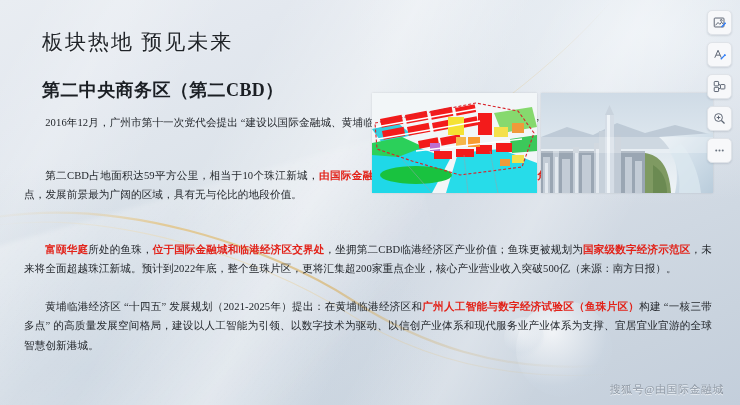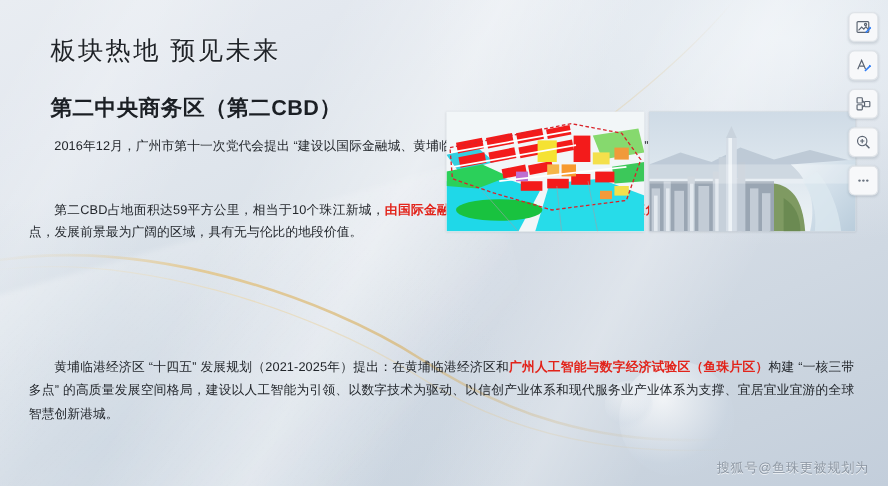--- a/index.html
+++ b/index.html
@@ -10,20 +10,21 @@
   body {
     font-family: "Liberation Sans", "DejaVu Sans", sans-serif;
   }
 
   #stage {
     position: relative;
     width: 740px;
     height: 405px;
     overflow: hidden;
     background: #dfe4ea;
+    font-family: Liberation Serif, serif;
   }
 
   
   .slide-bg {
     position: absolute;
     inset: 0;
     background:
       radial-gradient(ellipse 520px 300px at 12% 92%, rgba(198,210,222,.85) 0%, rgba(214,222,231,0) 70%),
       radial-gradient(ellipse 420px 240px at 88% 8%, rgba(236,241,246,.95) 0%, rgba(225,231,238,0) 72%),
       linear-gradient(157deg,
@@ -224,20 +225,23 @@
     <div class="section-heading">第二中央商务区（第二CBD）</div>
 
     <p class="para p1">
       <span>2016年12月，广州市第十一次党代会提出 “建设以国际金融城、黄埔临港经济区为核心的</span><span class="hl">第二中央商务区</span><span>” （第二CBD）。</span>
     </p>
 
     <p class="para p2">
       <span>第二CBD占地面积达59平方公里，相当于10个珠江新城，</span><span class="hl">由国际金融城、临港经济区、琶洲组成黄金三角区</span><span>，汇聚广州的财富高地、规划高点，发展前景最为广阔的区域，具有无与伦比的地段价值。</span>
     </p>
 
+    <p class="para p3">
+      <span class="hl">富颐华庭</span><span>所处的鱼珠，</span><span class="hl">位于国际金融城和临港经济区交界处</span><span>，坐拥第二CBD临港经济区产业价值；鱼珠更被规划为</span><span class="hl">国家级数字经济示范区</span><span>，未来将全面超越珠江新城。预计到2022年底，整个鱼珠片区，更将汇集超200家重点企业，核心产业营业收入突破500亿（来源：南方日报）。</span>
+    </p>
 
     <p class="para p4">
       <span>黄埔临港经济区 “十四五” 发展规划（2021-2025年）提出：在黄埔临港经济区和</span><span class="hl">广州人工智能与数字经济试验区（鱼珠片区）</span><span>构建 “一核三带多点” 的高质量发展空间格局，建设以人工智能为引领、以数字技术为驱动、以信创产业体系和现代服务业产业体系为支撑、宜居宜业宜游的全球智慧创新港城。</span>
     </p>
 
     <div class="figure map">
       <svg class="map-art" width="165" height="100" viewBox="0 0 165 100" preserveAspectRatio="none">
         <rect x="0" y="0" width="165" height="100" fill="#f2f6f8"></rect>
 
         <path d="M0 58 L34 50 L78 66 L60 100 L0 100 Z" fill="#1fd8e8"></path>
@@ -342,21 +346,21 @@
         <rect x="64" y="22" width="9" height="78" fill="#d5dde6"></rect>
         <rect x="66" y="22" width="3" height="78" fill="#eef3f7"></rect>
         <path d="M64 22 L68.5 12 L73 22 Z" fill="#c9d3dd"></path>
         <rect x="58" y="38" width="6" height="62" fill="#c6d0da"></rect>
         <rect x="74" y="42" width="6" height="58" fill="#c0cad5"></rect>
 
         <rect x="0" y="44" width="172" height="16" fill="#ffffff" opacity=".25"></rect>
       </svg>
     </div>
 
-    <div class="watermark">搜狐号@鱼珠更被规划为</div>
+    <div class="watermark">搜狐号@由国际金融城</div>
   </div>
 
   <div class="toolbar">
 
     <div class="tool-btn" title="图片编辑">
       <svg width="13" height="13" viewBox="0 0 16 16" fill="none" stroke="#5b6472" stroke-width="1.2">
         <rect x="1.5" y="2.5" width="12" height="11" rx="1"></rect>
         <path d="M3 11.5 L6.2 8 L8.4 10.2 L10.6 7.6 L13 10.6"></path>
         <circle cx="10.2" cy="5.4" r="1.1"></circle>
         <path d="M10.4 13.6 L15.4 8.6" stroke="#2f7df6" stroke-width="1.6"></path>

